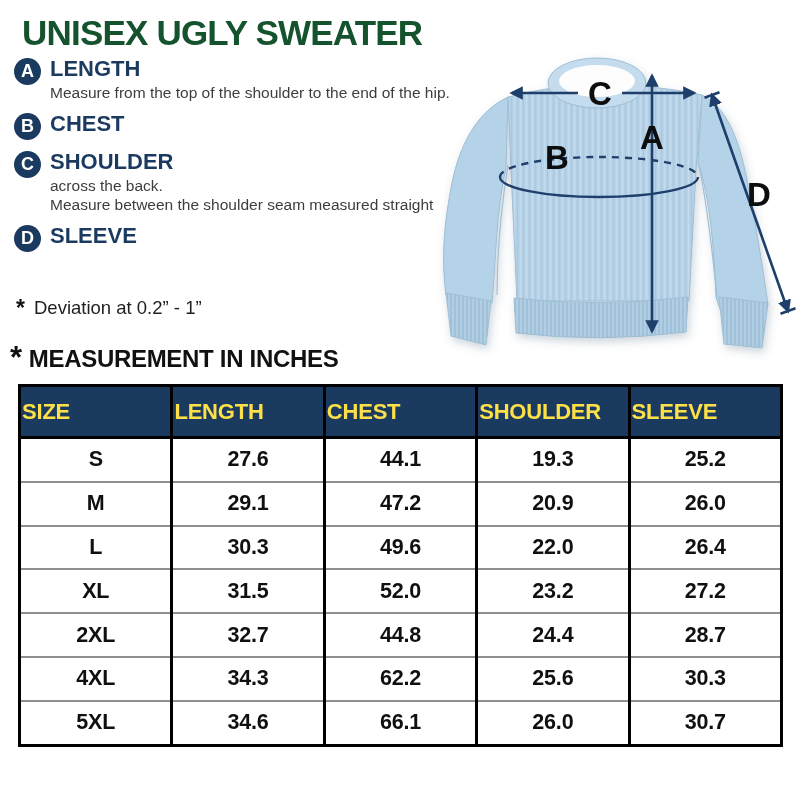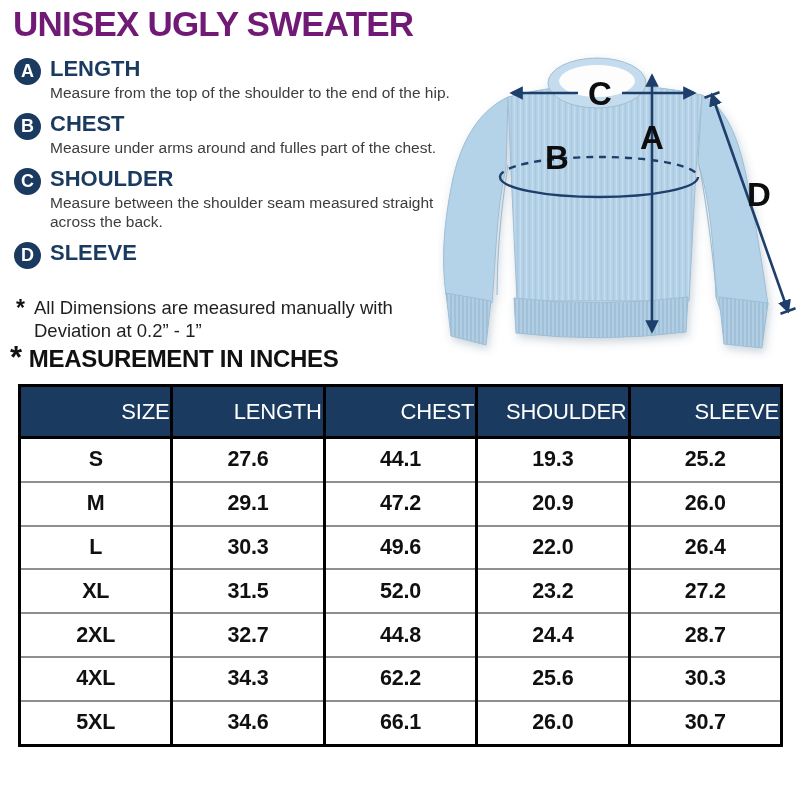--- a/index.html
+++ b/index.html
@@ -1,21 +1,21 @@
 <!DOCTYPE html>
 <html><head>
 <meta charset="utf-8">
 <style>
   html,body{margin:0;padding:0;background:#fff;}
   .page{position:relative;width:800px;height:800px;background:#ffffff;
         font-family:"Liberation Sans",sans-serif;overflow:hidden;}
 
   
-  .page-title{position:absolute;left:13px;top:4px;margin:0;
-    font-size:35px;font-weight:700;letter-spacing:-0.8px;color:#701a75;}
+  .page-title{position:absolute;left:13px;top:4px;margin:9px;
+    font-size:35px;font-weight:700;letter-spacing:-0.8px;color:#14532d;}
 
   
   .defs{position:absolute;left:14px;top:57px;width:460px;}
   .def{display:flex;gap:9px;margin-bottom:10px;}
   .badge{width:27px;height:27px;border-radius:50%;background:#1b3a5f;color:#fff;
     font-size:18px;font-weight:700;display:flex;align-items:center;justify-content:center;
     flex:0 0 auto;margin-top:1px;}
   .def-label{font-size:22px;font-weight:700;color:#1b3a5f;line-height:24px;}
   .desc{margin-top:2px;}
   .desc-line{font-size:15.5px;color:#3d3d3d;line-height:19px;white-space:nowrap;}
@@ -26,22 +26,22 @@
   .note-line{font-size:18.5px;color:#1f1f1f;line-height:22.5px;white-space:nowrap;}
 
   
   .table-title{position:absolute;left:10px;top:345px;color:#111;
     font-size:24px;font-weight:700;letter-spacing:-0.3px;display:flex;align-items:flex-start;gap:7px;}
   .table-title .star{font-size:31px;line-height:24px;position:relative;top:1px;}
 
   
   table.size-table{position:absolute;left:18px;top:384px;width:765px;
     border-collapse:collapse;table-layout:fixed;border:3px solid #000;}
-  table.size-table th{background:#1b3a5f;color:#ffffff;font-size:22px;font-weight:400;
-    height:47px;border:3px solid #000;text-align:right;letter-spacing:-0.2px;}
+  table.size-table th{background:#1b3a5f;color:#fde047;font-size:22px;font-weight:700;
+    height:47px;border:3px solid #000;text-align:left;letter-spacing:-0.2px;}
   table.size-table td{font-size:21.5px;font-weight:700;color:#101010;text-align:center;
     height:39.8px;border-left:3px solid #000;border-right:3px solid #000;
     border-top:2px solid #8f8f8f;background:#fff;letter-spacing:-0.2px;}
   table.size-table tbody tr:first-child td{border-top:3px solid #000;}
 
   
   .sweater{position:absolute;left:438px;top:45px;}
   .dim-letter{font-family:"Liberation Sans",sans-serif;font-weight:700;font-size:33px;fill:#0d0d0d;}
 </style>
 </head>
@@ -58,46 +58,42 @@
         <div class="def-label">LENGTH</div>
         <div class="desc">
           <div class="desc-line">Measure from the top of the shoulder to the end of the hip.</div>
         </div>
       </div>
     </div>
     <div class="def">
       <span class="badge">B</span>
       <div class="def-body">
         <div class="def-label">CHEST</div>
-        <div class="desc">
-          <div class="desc-line">Measure under arms around and fulles part of the chest.</div>
-        </div>
       </div>
     </div>
     <div class="def">
       <span class="badge">C</span>
       <div class="def-body">
         <div class="def-label">SHOULDER</div>
         <div class="desc">
+          <div class="desc-line">across the back.</div>
           <div class="desc-line">Measure between the shoulder seam measured straight</div>
-          <div class="desc-line">across the back.</div>
         </div>
       </div>
     </div>
     <div class="def">
       <span class="badge">D</span>
       <div class="def-body">
         <div class="def-label">SLEEVE</div>
       </div>
     </div>
   </div>
 
   <div class="note">
     <span class="star">*</span>
-    <div class="note-line">All Dimensions are measured manually with</div>
     <div class="note-line">Deviation at 0.2” - 1”</div>
   </div>
 
   <div class="table-title">
     <span class="star">*</span>
     <span>MEASUREMENT IN INCHES</span>
   </div>
 
   <svg class="sweater" width="360" height="315" viewBox="0 0 360 315">
     <defs>

